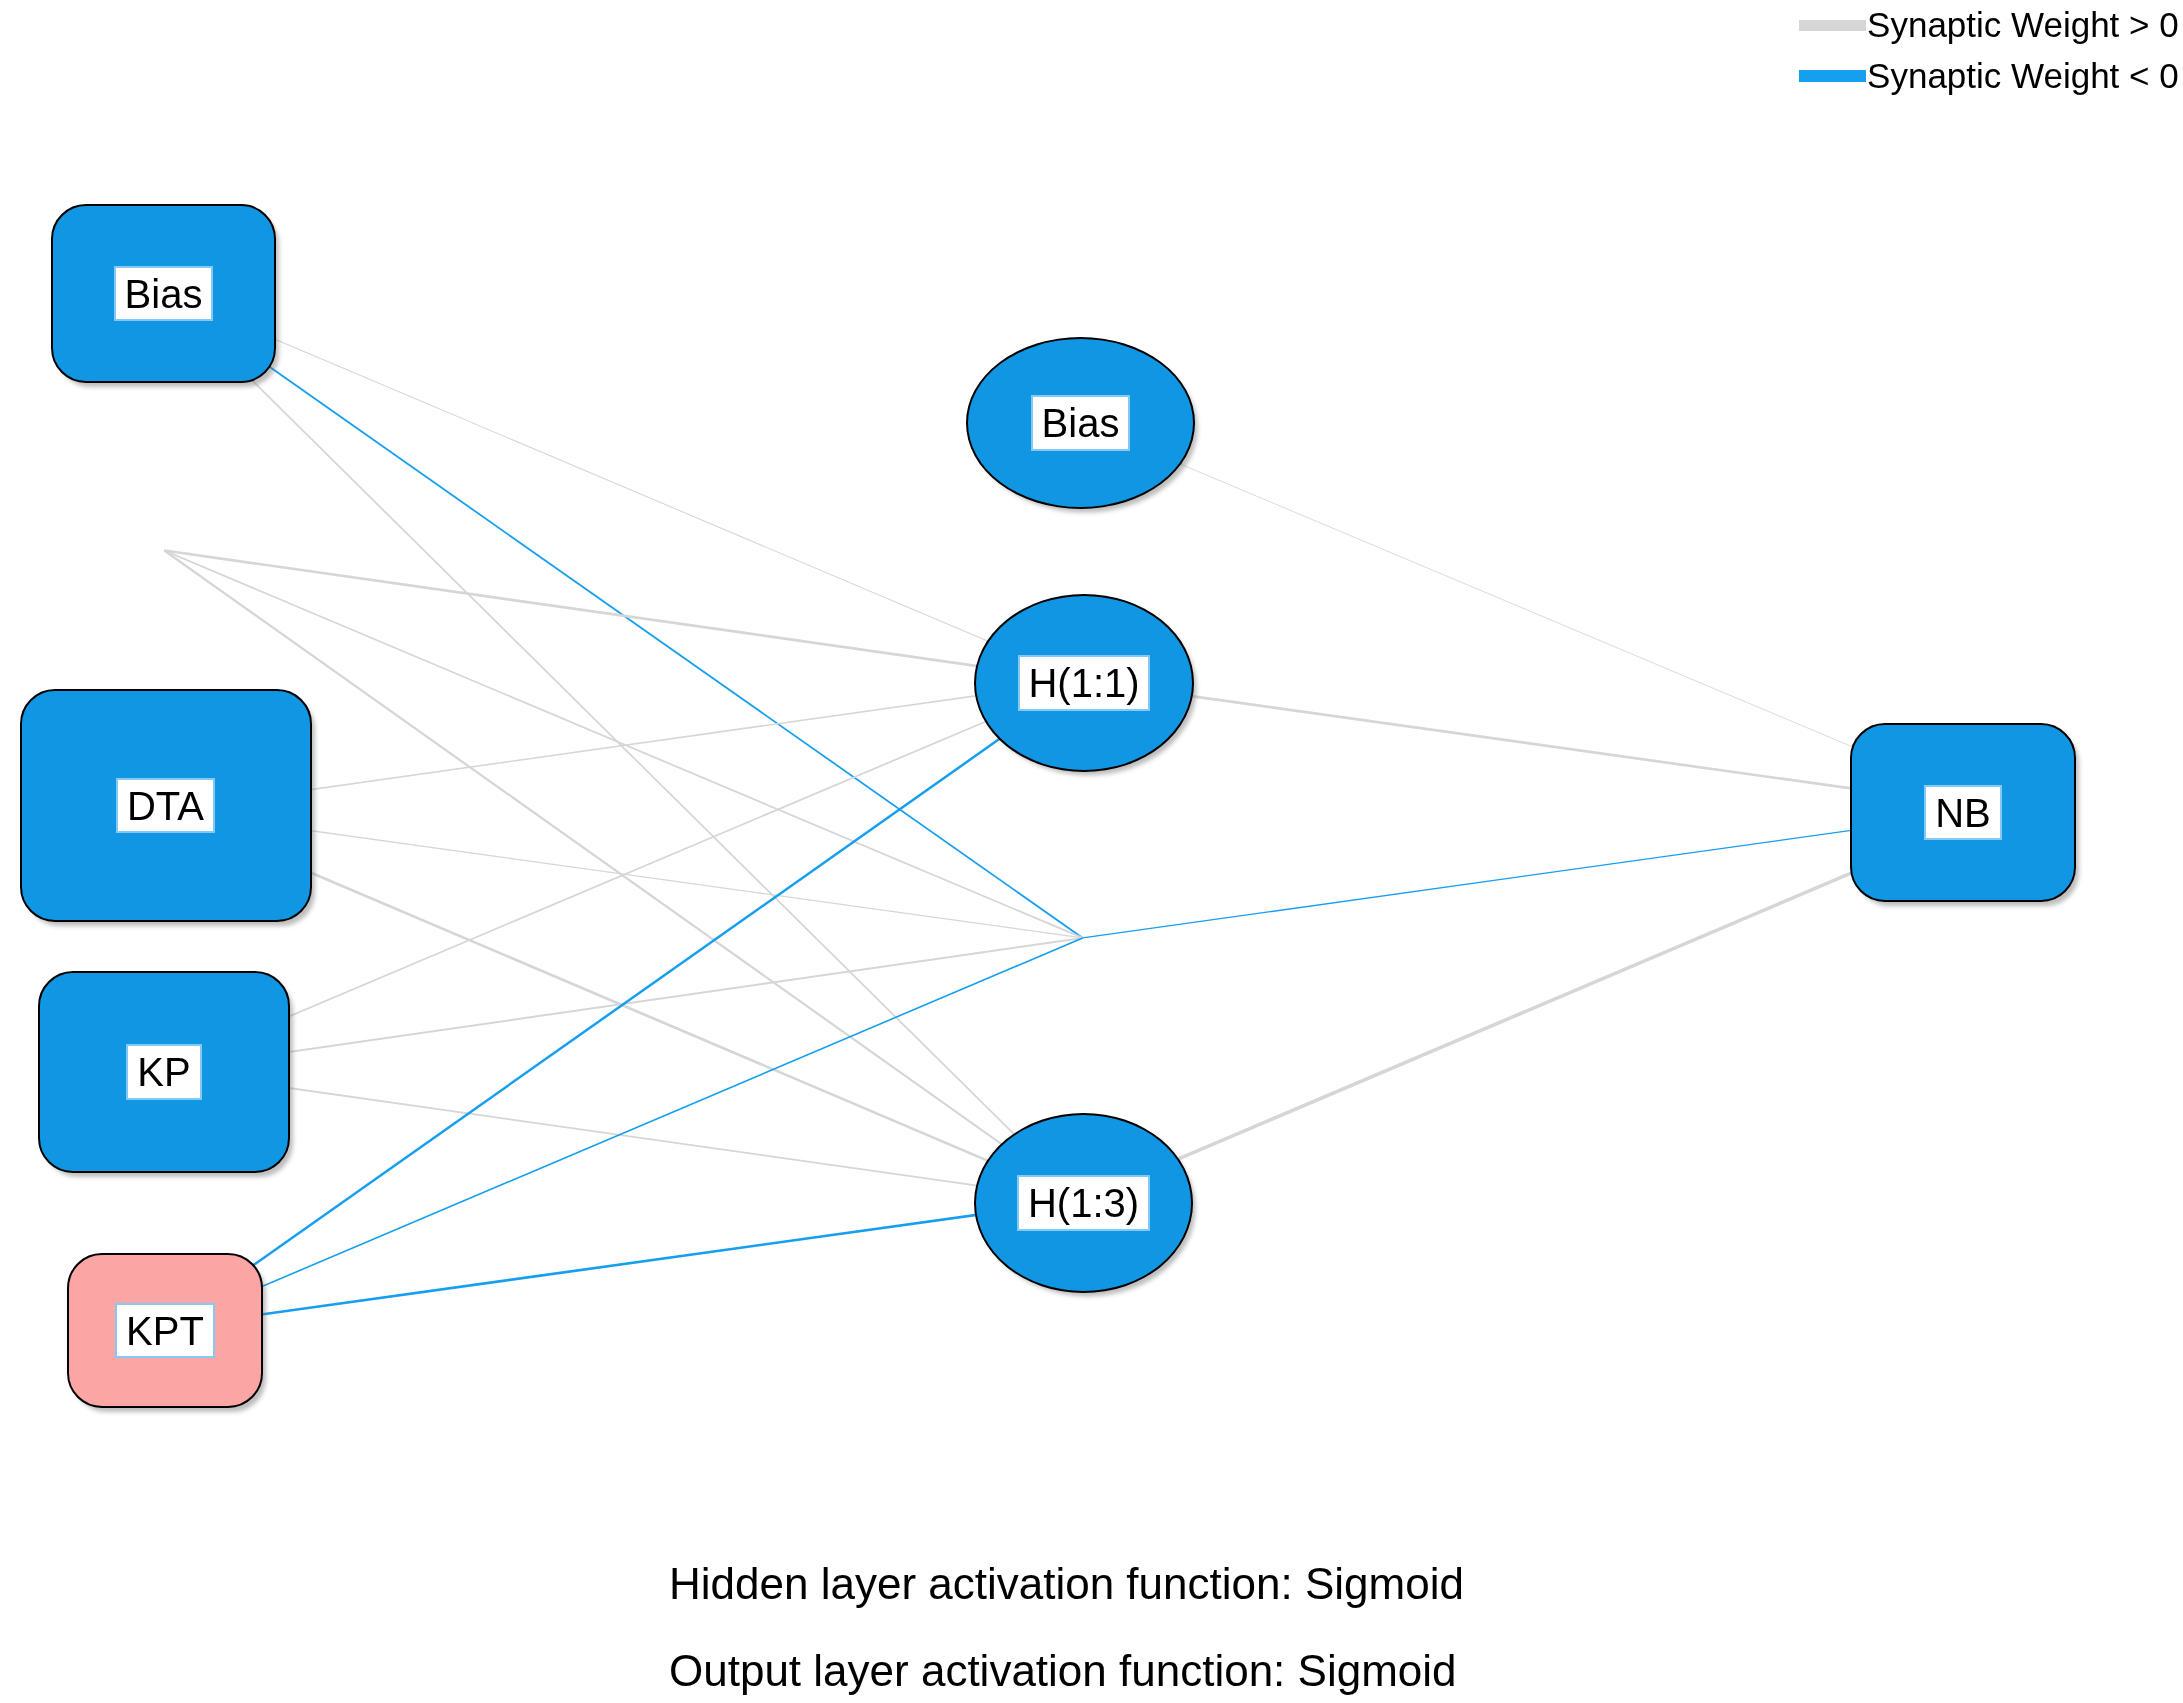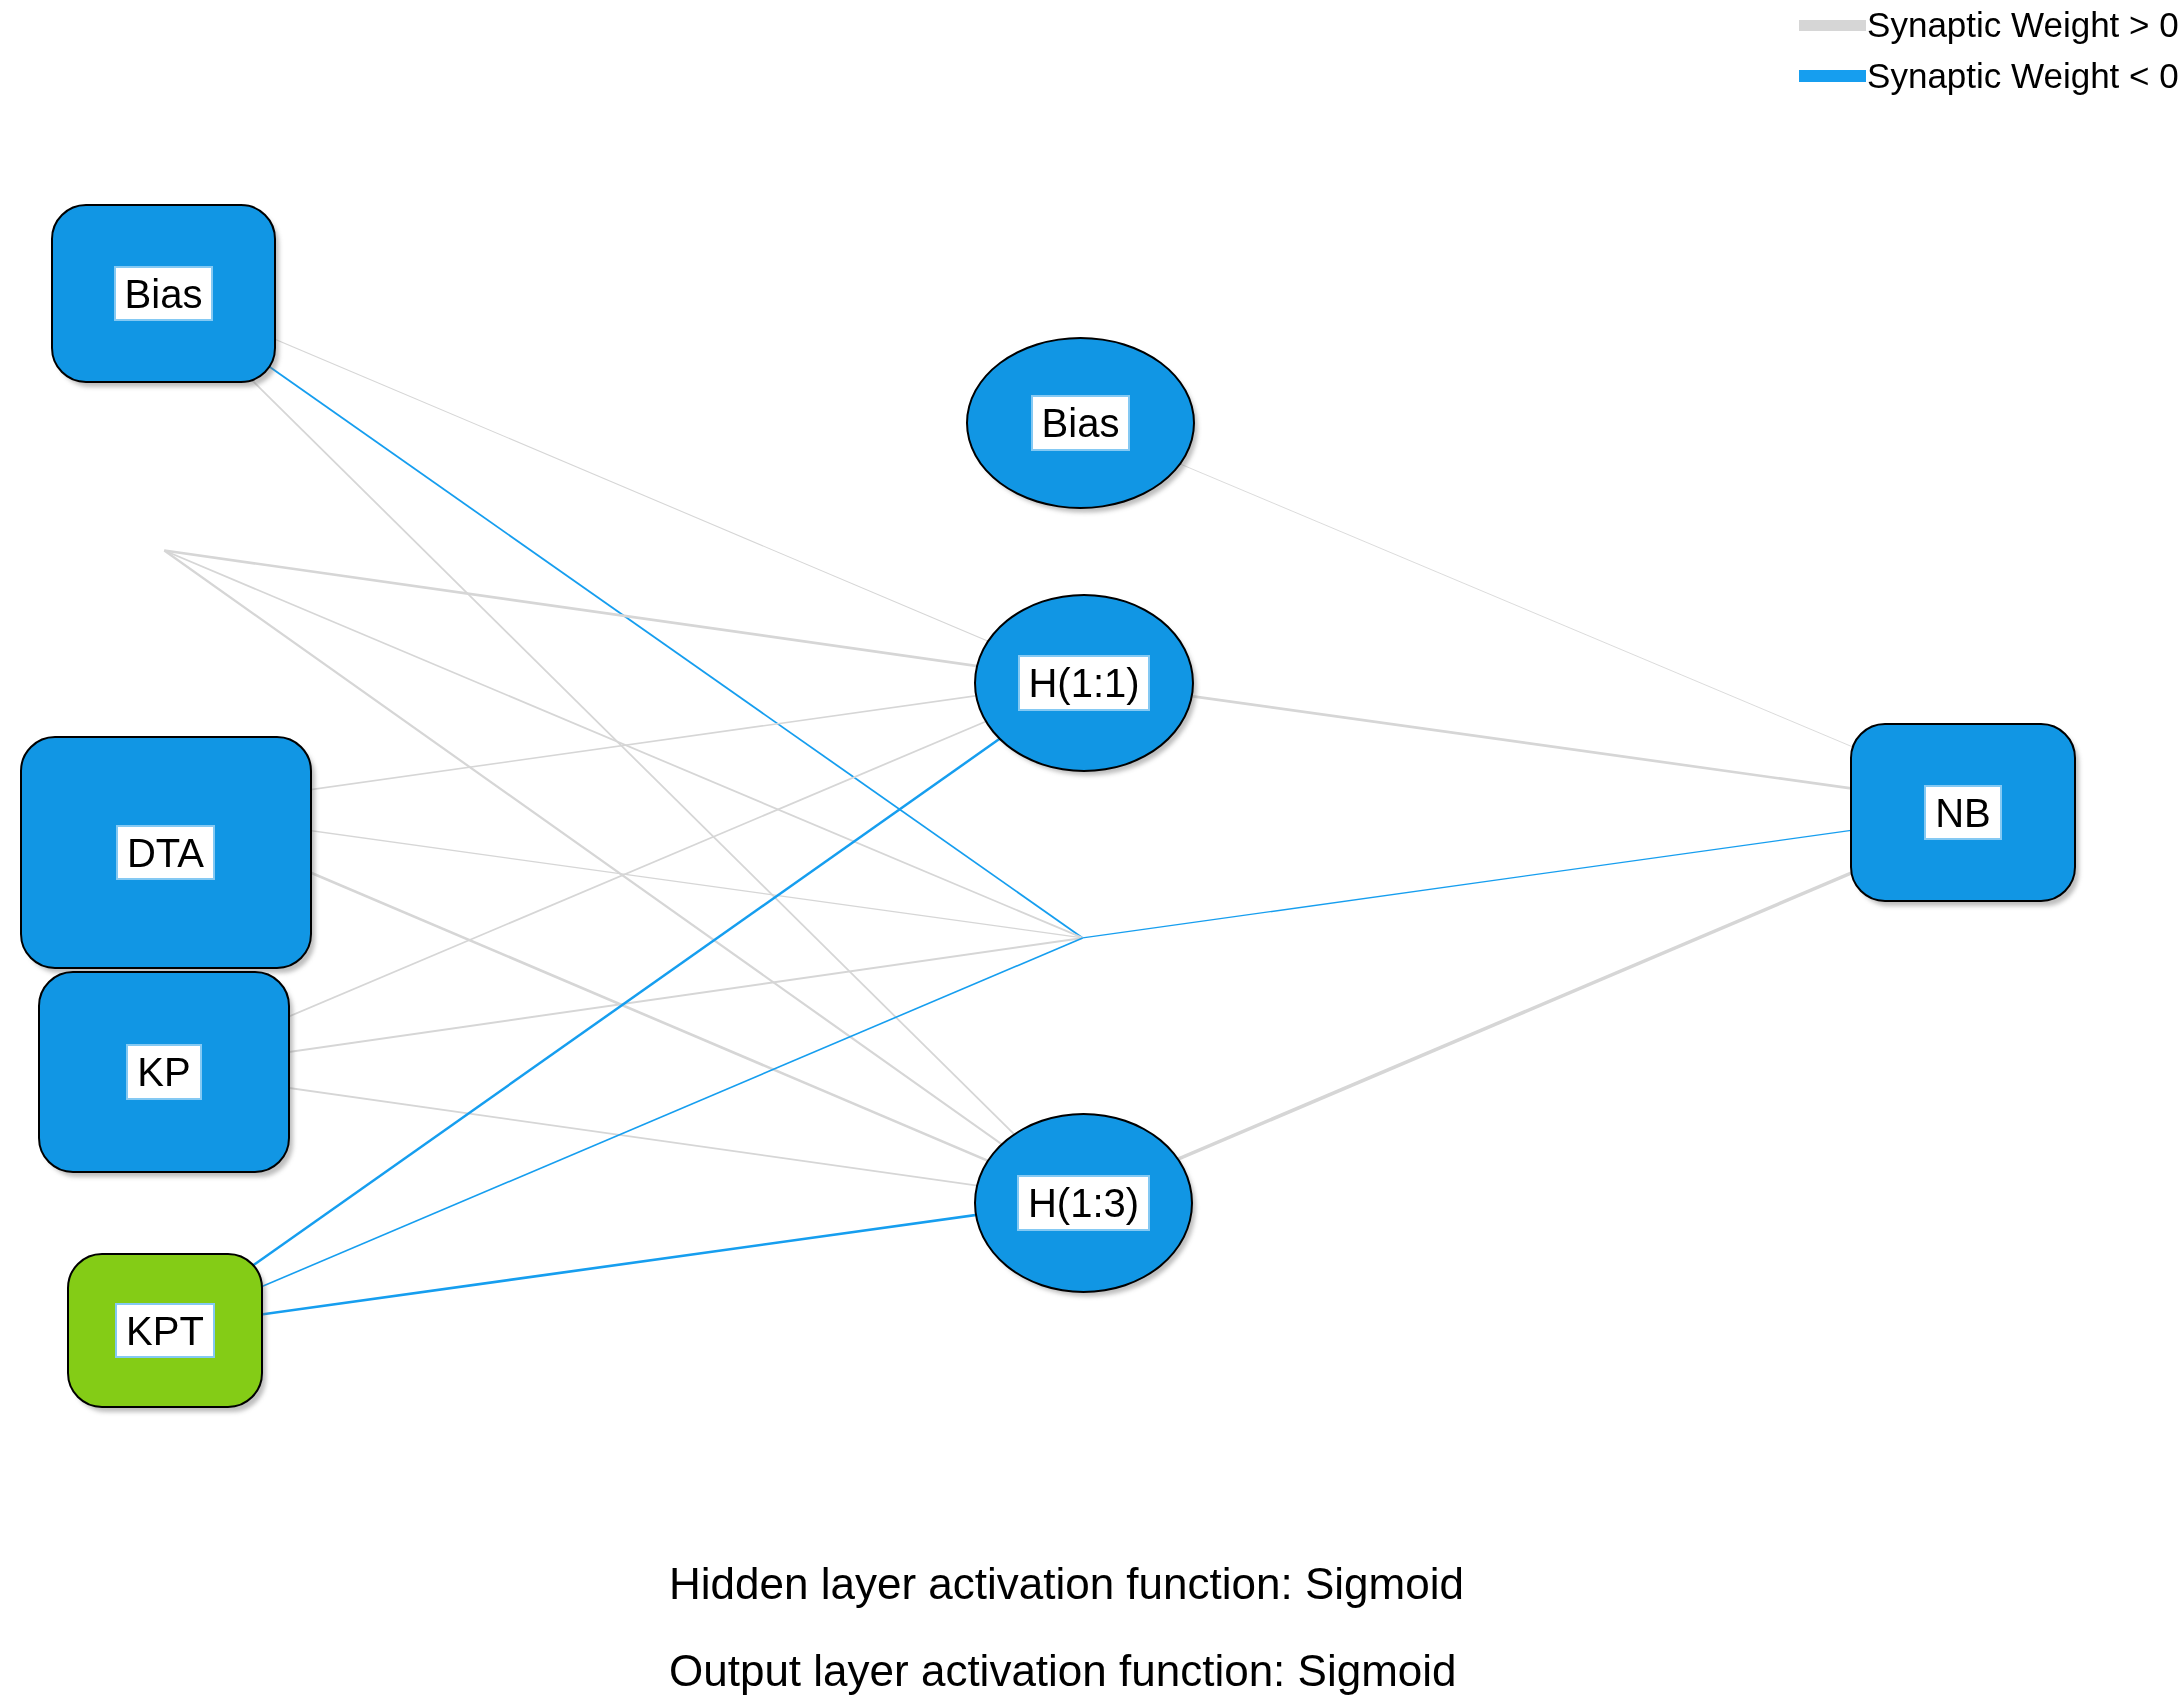--- a/index.html
+++ b/index.html
@@ -63,27 +63,27 @@
       <line x1="185" y1="1498" x2="1219" y2="1354" stroke="#169EEF" stroke-width="3"></line>
       <line x1="1216" y1="475" x2="2257" y2="913" stroke="#D6D6D6" stroke-width="1"></line>
       <line x1="1220" y1="768" x2="2257" y2="913" stroke="#D6D6D6" stroke-width="3"></line>
       <line x1="1221" y1="1058" x2="2257" y2="913" stroke="#169EEF" stroke-width="1.5"></line>
       <line x1="1219" y1="1354" x2="2257" y2="913" stroke="#D6D6D6" stroke-width="4"></line>
     </svg>
 
   <div class="node rect" style="left: 51px; top: 204px; width: 221px; height: 175px; background: rgb(17, 150, 228); border-color: rgb(0, 0, 0);">
     <span class="nodelabel" style="border-color: rgb(132, 201, 243);">Bias</span>
   </div>
-  <div class="node rect" style="left: 19.5px; top: 736px; width: 288px; height: 229px; background: rgb(17, 150, 228); border-color: rgb(0, 0, 0);">
+  <div class="node rect" style="left: 19.5px; top: 689px; width: 288px; height: 229px; background: rgb(17, 150, 228); border-color: rgb(0, 0, 0);">
     <span class="nodelabel" style="border-color: rgb(132, 201, 243);">DTA</span>
   </div>
   <div class="node rect" style="left: 38px; top: 971px; width: 248px; height: 198px; background: rgb(17, 150, 228); border-color: rgb(0, 0, 0);">
     <span class="nodelabel" style="border-color: rgb(132, 201, 243);">KP</span>
   </div>
-  <div class="node rect" style="left: 67px; top: 1253px; width: 192px; height: 151px; background: #84cc16; border-color: rgb(0, 0, 0);">
+  <div class="node rect" style="left: 67px; top: 1253px; width: 192px; height: 151px; background: #fca5a5; border-color: rgb(0, 0, 0);">
     <span class="nodelabel" style="border-color: rgb(132, 201, 243);">KPT</span>
   </div>
 
   <div class="node ellipse" style="left: 966px; top: 337px; width: 225px; height: 168px; background: rgb(17, 150, 228); border-color: rgb(0, 0, 0);">
     <span class="nodelabel" style="border-color: rgb(132, 201, 243);">Bias</span>
   </div>
   <div class="node ellipse" style="left: 974px; top: 594px; width: 216px; height: 174px; background: rgb(17, 150, 228); border-color: rgb(0, 0, 0);">
     <span class="nodelabel" style="border-color: rgb(132, 201, 243);">H(1:1)</span>
   </div>
   <div class="node ellipse" style="left: 974px; top: 1113px; width: 215px; height: 176px; background: rgb(17, 150, 228); border-color: rgb(0, 0, 0);">

